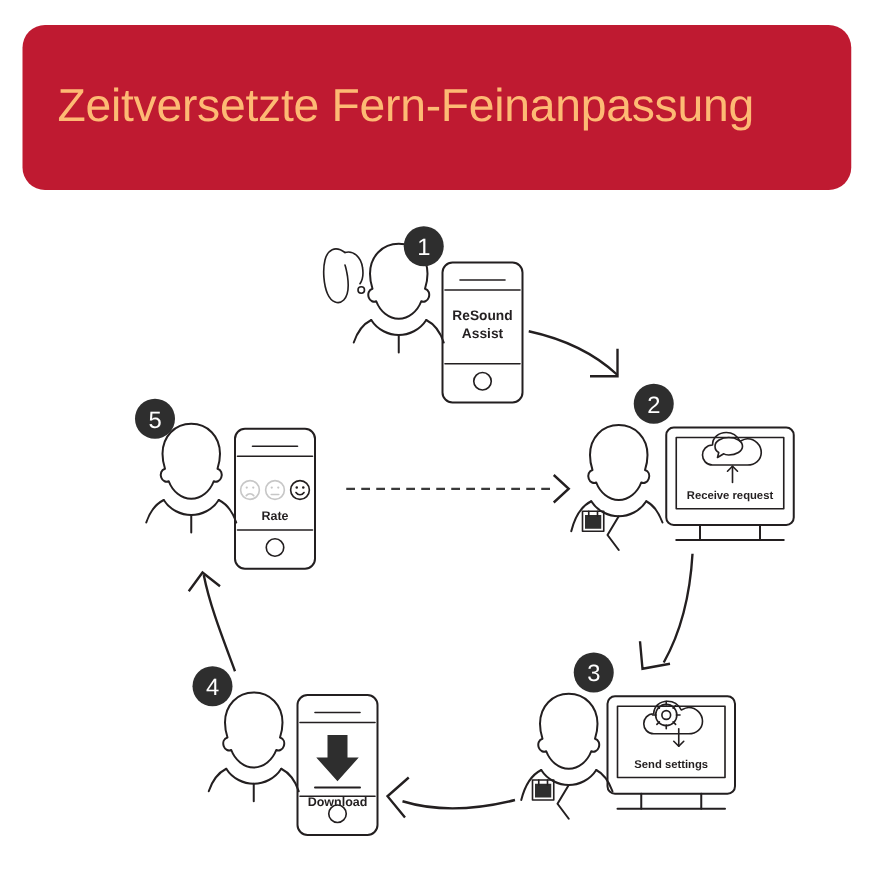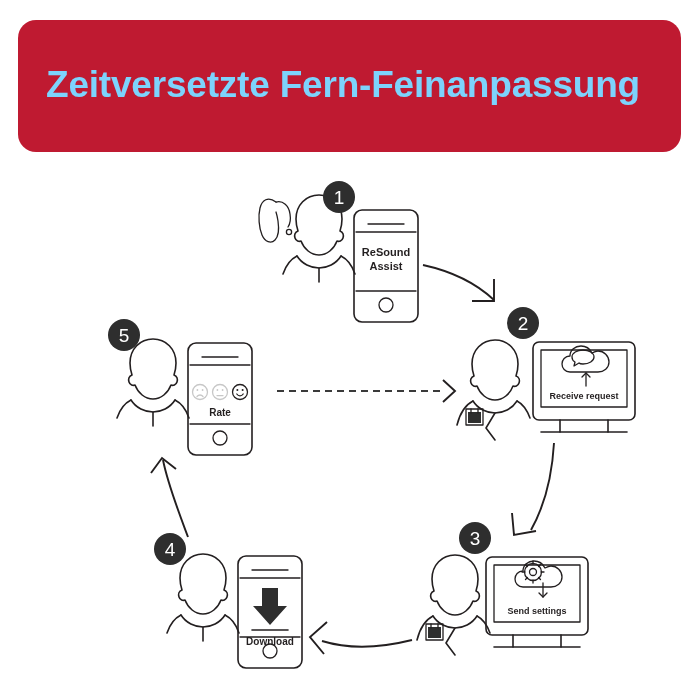--- a/index.html
+++ b/index.html
@@ -28,23 +28,23 @@
     height: 132px;
     background: #bf1a31;
     border-radius: 18px;
     box-sizing: border-box;
   }
   .banner-title {
     position: absolute;
     left: 28px;
     top: 50%;
     transform: translateY(-52%);
-    color: #7dd3fc;
+    color: #fdba74;
     font-size: 37px;
-    font-weight: 700;
+    font-weight: 400;
     letter-spacing: -0.2px;
     white-space: nowrap;
     font-family: "Liberation Sans", sans-serif;
   }
   .diagram {
     position: absolute;
     left: 0;
     top: 160px;
     width: 700px;
     height: 540px;

